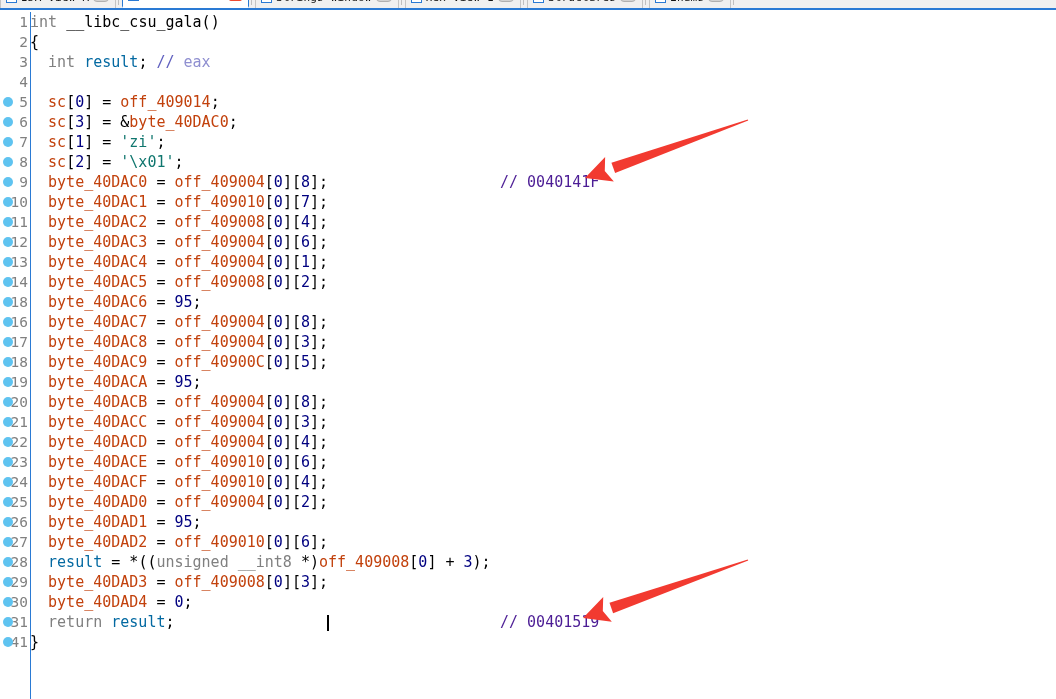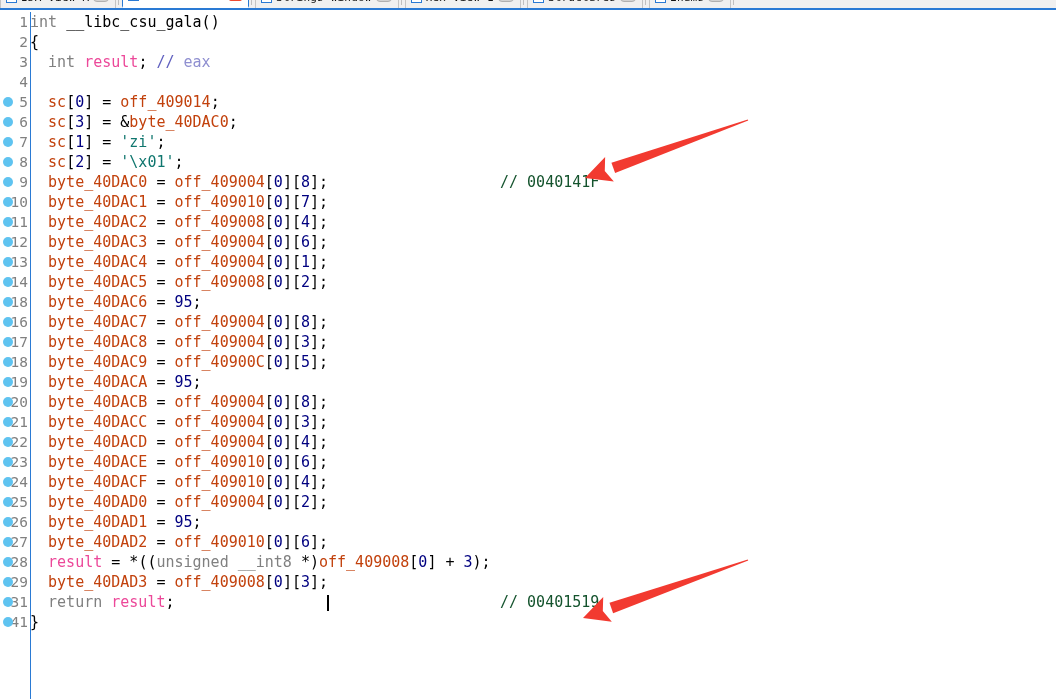--- a/index.html
+++ b/index.html
@@ -146,32 +146,32 @@
   }
 
   .code-text {
     flex: 1;
     line-height: 20px;
     color: #0000d0;
   }
 
   
   .t-plain  { color: #000000; }
-  .t-dim    { color: #ec4899; }
+  .t-dim    { color: #0369a1; }
   .t-var    { color: #c2410c; }
   .t-cmt    { color: #5f5fbf; }
   .t-reg    { color: #8f8fd0; }
   .t-num    { color: #000080; }
   .t-kw     { color: #808080; }
   .t-str    { color: #0f766e; }
 
   .trail-cmt {
     position: absolute;
     left: 500px;
-    color: #14532d;
+    color: #4c1d95;
   }
 
   
   .caret {
     position: absolute;
     left: 327px;
     top: 3px;
     width: 2px;
     height: 16px;
     background: #000;
@@ -254,20 +254,21 @@
         <div class="code-line"><span class="bp"></span><span class="lineno">20</span><span class="code-text"><span class="t-plain"> </span><span class="t-plain"> </span><span class="t-var">byte_40DACB</span><span class="t-plain"> </span><span class="t-plain">=</span><span class="t-plain"> </span><span class="t-var">off_409004</span><span class="t-plain">[</span><span class="t-num">0</span><span class="t-plain">]</span><span class="t-plain">[</span><span class="t-num">8</span><span class="t-plain">]</span><span class="t-plain">;</span></span></div>
         <div class="code-line"><span class="bp"></span><span class="lineno">21</span><span class="code-text"><span class="t-plain"> </span><span class="t-plain"> </span><span class="t-var">byte_40DACC</span><span class="t-plain"> </span><span class="t-plain">=</span><span class="t-plain"> </span><span class="t-var">off_409004</span><span class="t-plain">[</span><span class="t-num">0</span><span class="t-plain">]</span><span class="t-plain">[</span><span class="t-num">3</span><span class="t-plain">]</span><span class="t-plain">;</span></span></div>
         <div class="code-line"><span class="bp"></span><span class="lineno">22</span><span class="code-text"><span class="t-plain"> </span><span class="t-plain"> </span><span class="t-var">byte_40DACD</span><span class="t-plain"> </span><span class="t-plain">=</span><span class="t-plain"> </span><span class="t-var">off_409004</span><span class="t-plain">[</span><span class="t-num">0</span><span class="t-plain">]</span><span class="t-plain">[</span><span class="t-num">4</span><span class="t-plain">]</span><span class="t-plain">;</span></span></div>
         <div class="code-line"><span class="bp"></span><span class="lineno">23</span><span class="code-text"><span class="t-plain"> </span><span class="t-plain"> </span><span class="t-var">byte_40DACE</span><span class="t-plain"> </span><span class="t-plain">=</span><span class="t-plain"> </span><span class="t-var">off_409010</span><span class="t-plain">[</span><span class="t-num">0</span><span class="t-plain">]</span><span class="t-plain">[</span><span class="t-num">6</span><span class="t-plain">]</span><span class="t-plain">;</span></span></div>
         <div class="code-line"><span class="bp"></span><span class="lineno">24</span><span class="code-text"><span class="t-plain"> </span><span class="t-plain"> </span><span class="t-var">byte_40DACF</span><span class="t-plain"> </span><span class="t-plain">=</span><span class="t-plain"> </span><span class="t-var">off_409010</span><span class="t-plain">[</span><span class="t-num">0</span><span class="t-plain">]</span><span class="t-plain">[</span><span class="t-num">4</span><span class="t-plain">]</span><span class="t-plain">;</span></span></div>
         <div class="code-line"><span class="bp"></span><span class="lineno">25</span><span class="code-text"><span class="t-plain"> </span><span class="t-plain"> </span><span class="t-var">byte_40DAD0</span><span class="t-plain"> </span><span class="t-plain">=</span><span class="t-plain"> </span><span class="t-var">off_409004</span><span class="t-plain">[</span><span class="t-num">0</span><span class="t-plain">]</span><span class="t-plain">[</span><span class="t-num">2</span><span class="t-plain">]</span><span class="t-plain">;</span></span></div>
         <div class="code-line"><span class="bp"></span><span class="lineno">26</span><span class="code-text"><span class="t-plain"> </span><span class="t-plain"> </span><span class="t-var">byte_40DAD1</span><span class="t-plain"> </span><span class="t-plain">=</span><span class="t-plain"> </span><span class="t-num">95</span><span class="t-plain">;</span></span></div>
         <div class="code-line"><span class="bp"></span><span class="lineno">27</span><span class="code-text"><span class="t-plain"> </span><span class="t-plain"> </span><span class="t-var">byte_40DAD2</span><span class="t-plain"> </span><span class="t-plain">=</span><span class="t-plain"> </span><span class="t-var">off_409010</span><span class="t-plain">[</span><span class="t-num">0</span><span class="t-plain">]</span><span class="t-plain">[</span><span class="t-num">6</span><span class="t-plain">]</span><span class="t-plain">;</span></span></div>
         <div class="code-line"><span class="bp"></span><span class="lineno">28</span><span class="code-text"><span class="t-plain"> </span><span class="t-plain"> </span><span class="t-dim">result</span><span class="t-plain"> </span><span class="t-plain">=</span><span class="t-plain"> </span><span class="t-plain">*</span><span class="t-plain">(</span><span class="t-plain">(</span><span class="t-kw">unsigned</span><span class="t-plain"> </span><span class="t-kw">__int8</span><span class="t-plain"> </span><span class="t-plain">*</span><span class="t-plain">)</span><span class="t-var">off_409008</span><span class="t-plain">[</span><span class="t-num">0</span><span class="t-plain">]</span><span class="t-plain"> </span><span class="t-plain">+</span><span class="t-plain"> </span><span class="t-num">3</span><span class="t-plain">)</span><span class="t-plain">;</span></span></div>
         <div class="code-line"><span class="bp"></span><span class="lineno">29</span><span class="code-text"><span class="t-plain"> </span><span class="t-plain"> </span><span class="t-var">byte_40DAD3</span><span class="t-plain"> </span><span class="t-plain">=</span><span class="t-plain"> </span><span class="t-var">off_409008</span><span class="t-plain">[</span><span class="t-num">0</span><span class="t-plain">]</span><span class="t-plain">[</span><span class="t-num">3</span><span class="t-plain">]</span><span class="t-plain">;</span></span></div>
+        <div class="code-line"><span class="bp"></span><span class="lineno">30</span><span class="code-text"><span class="t-plain"> </span><span class="t-plain"> </span><span class="t-var">byte_40DAD4</span><span class="t-plain"> </span><span class="t-plain">=</span><span class="t-plain"> </span><span class="t-num">0</span><span class="t-plain">;</span></span></div>
         <div class="code-line"><span class="bp"></span><span class="lineno">31</span><span class="code-text"><span class="t-plain"> </span><span class="t-plain"> </span><span class="t-kw">return</span><span class="t-plain"> </span><span class="t-dim">result</span><span class="t-plain">;</span></span><span class="trail-cmt">// 00401519</span><span class="caret" style="left: 327px;"></span></div>
         <div class="code-line"><span class="bp"></span><span class="lineno">41</span><span class="code-text"><span class="t-plain">}</span></span></div>
       </div>
   </div>
 
   <svg class="arrow-layer" id="arrow-layer" viewBox="0 0 1056 699">
       <g>
         <polygon points="747.7988573715064,119.43471985440605 611.4201998518395,162.76113390737808 615.1078147075546,173.124603243267 748.2011426284936,120.56528014559395" fill="#f23a30"></polygon>
         <polygon points="585,178 605.1373826917105,157.0360829440775 604.7848050957879,170.96000800272577 613.8535632597642,181.5315559198149" fill="#f23a30"></polygon>
       </g>

